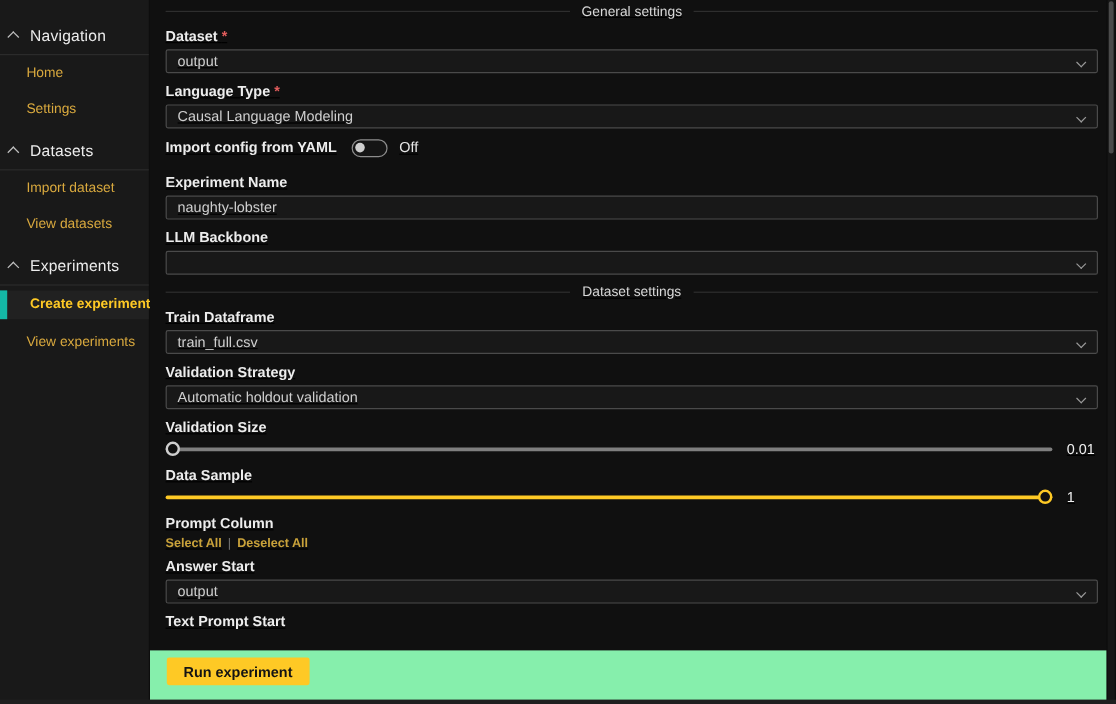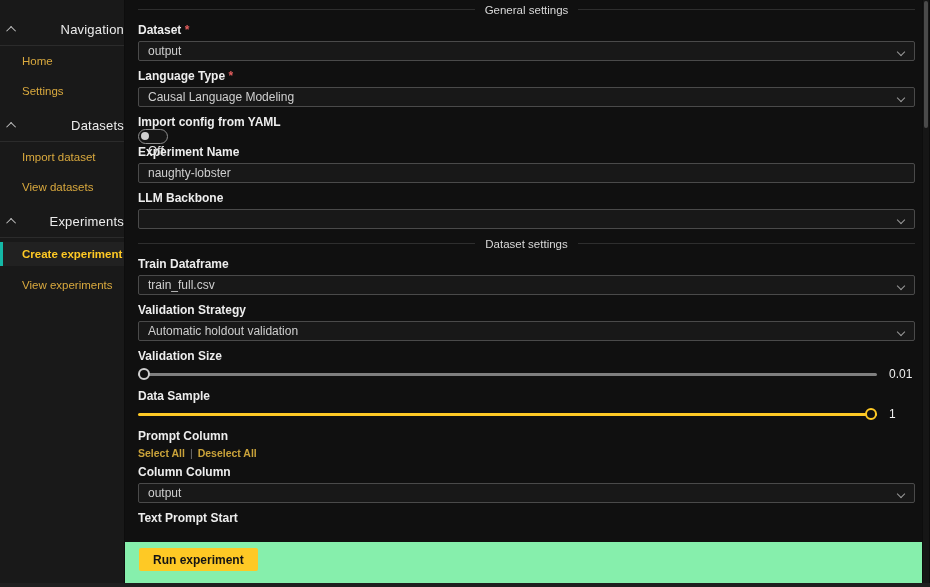--- a/index.html
+++ b/index.html
@@ -1,45 +1,45 @@
 <!DOCTYPE html>
 <html><head>
 <meta charset="utf-8">
 <style>
   * { margin:0; padding:0; box-sizing:border-box; }
   html,body { width:930px; height:587px; background:#0a0a0a; font-family:"Liberation Sans",sans-serif; overflow:hidden; }
   #app { position:relative; width:930px; height:587px; background:#0d0d0d; overflow:hidden; }
 
   
   .sidebar { position:absolute; left:0; top:0; width:124px; height:587px; background:#191919; padding-top:22px; }
-  .nav-header { display:flex; align-items:center; padding-left:9px; margin-top:12px; color:#ececec; font-size:13px; letter-spacing:.2px; cursor:pointer;justify-content:space-between; }
+  .nav-header { display:flex; align-items:center; padding-left:9px; margin-top:12px; color:#ececec; font-size:13px; letter-spacing:.2px; cursor:pointer; }
   .nav-header:first-child { margin-top:0; }
   .caret-up { width:7px; height:7px; border-left:1.6px solid #c0c0c0; border-top:1.6px solid #c0c0c0; transform:rotate(45deg) translateY(2px); margin-right:9px; flex:0 0 auto; }
   .nav-divider { border-bottom:1px solid #2b2b2b; margin-top:8px; }
   .nav-item { display:block; padding:9px 4px 9px 22px; font-size:11.5px; color:#d9a93e; cursor:pointer; white-space:nowrap; }
-  .nav-item.active { background:#212121; border-left:3px solid #14b8a6; padding:6px 2px 6px 19px; margin-top:4px; margin-bottom:4px; color:#fec925; font-weight:bold; }
+  .nav-item.active { background:#212121; border-left:6px solid #14b8a6; padding:6px 2px 6px 19px; margin-top:4px; margin-bottom:4px; color:#fec925; font-weight:bold; }
 
   
   .main { position:absolute; left:125px; top:0; right:8px; bottom:0; background:#101010; }
-  .scrollzone { position:absolute; left:0; right:0; top:0; height:542px; overflow:hidden; padding:3px 7px 0 13px; }
+  .scrollzone { position:absolute; left:0; right:0; top:0; height:542px; overflow:hidden; padding:3px 7px 0 13px;text-decoration:underline; }
 
   .sep { display:flex; align-items:center; height:13px; margin-bottom:7px; }
   .sep .line { flex:1; border-bottom:1px solid #2e2e2e; }
   .sep .sep-label { margin:0 10px; font-size:11.5px; color:#d8d8d8; white-space:nowrap; }
 
   .field { margin-bottom:8px; }
   .field-label { display:block; font-size:12px; font-weight:bold; color:#ededed; margin-bottom:4px; }
   .req { color:#e25d5d; font-weight:bold; }
 
   .combo, .textbox { position:relative; height:20px; background:#181818; border:1px solid #4a4a4a; border-radius:2px; display:flex; align-items:center; padding:0 9px; cursor:pointer; }
   .combo-value { font-size:12px; color:#cfcfcf; white-space:nowrap; }
   .caret-down { position:absolute; right:10px; top:7px; width:6px; height:6px; border-right:1.4px solid #9a9a9a; border-bottom:1.4px solid #9a9a9a; transform:rotate(45deg); }
   .textbox input { width:100%; background:transparent; border:none; outline:none; color:#cfcfcf; font-size:12px; font-family:"Liberation Sans",sans-serif; }
 
-  .toggle-row { display:flex; align-items:flex-start; height:16px; margin:8px 0 14px 0;flex-direction:column; }
+  .toggle-row { display:flex; align-items:center; height:16px; margin:8px 0 14px 0; }
   .toggle-label { font-size:12px; font-weight:bold; color:#ededed; margin-right:12px; }
   .toggle { position:relative; width:30px; height:15px; border:1.5px solid #8d8d8d; border-radius:9px; background:#151515; cursor:pointer; flex:0 0 auto; }
   .toggle-knob { position:absolute; left:2px; top:2px; width:8px; height:8px; border-radius:50%; background:#cfcfcf; }
   .toggle-state { font-size:12px; color:#e8e8e8; margin-left:10px; }
 
   .slider-field { margin-bottom:8px; }
   .slider-row { display:flex; align-items:center; height:14px; margin-top:4px; }
   .slider { position:relative; flex:1; height:14px; cursor:pointer; }
   .slider .track { position:absolute; left:0; right:0; top:6px; height:3px; border-radius:2px; background:#7f7f7f; }
   .slider .track.full { background:#fec925; }
@@ -187,21 +187,21 @@
       <div class="field" style="margin-bottom:6px;">
         <span class="field-label">Prompt Column</span>
         <div class="link-row">
           <span class="mini-link">Select All</span>
           <span class="link-sep">|</span>
           <span class="mini-link">Deselect All</span>
         </div>
       </div>
 
       <div class="field">
-        <span class="field-label">Column Column</span>
+        <span class="field-label">Answer Start</span>
         <div class="combo">
           <span class="combo-value">output</span>
           <span class="caret-down"></span>
         </div>
       </div>
 
       <div class="field">
         <span class="field-label">Text Prompt Start</span>
 
       </div>

